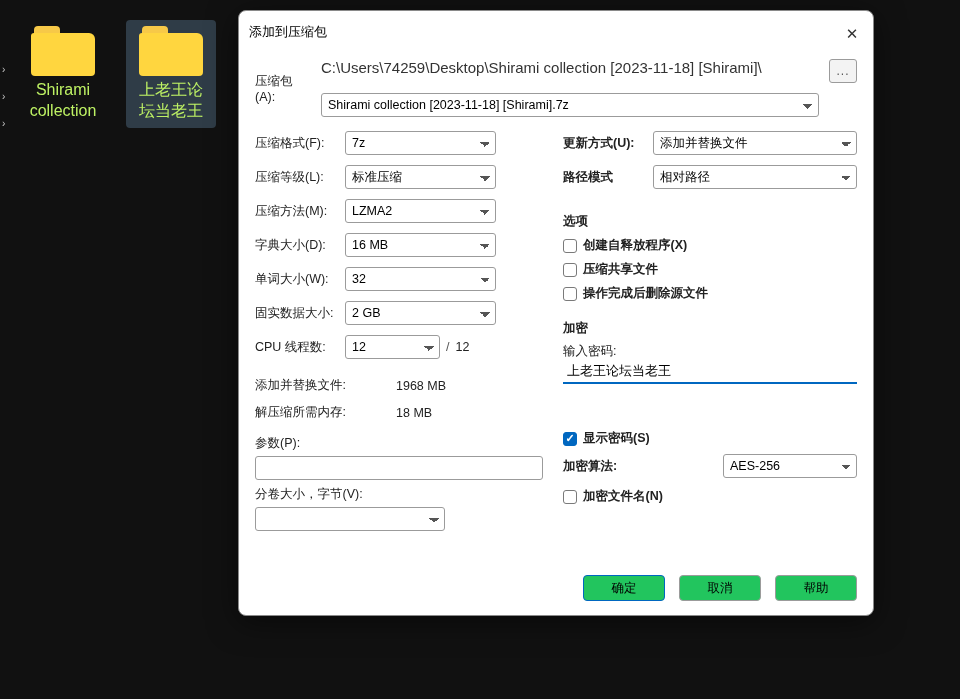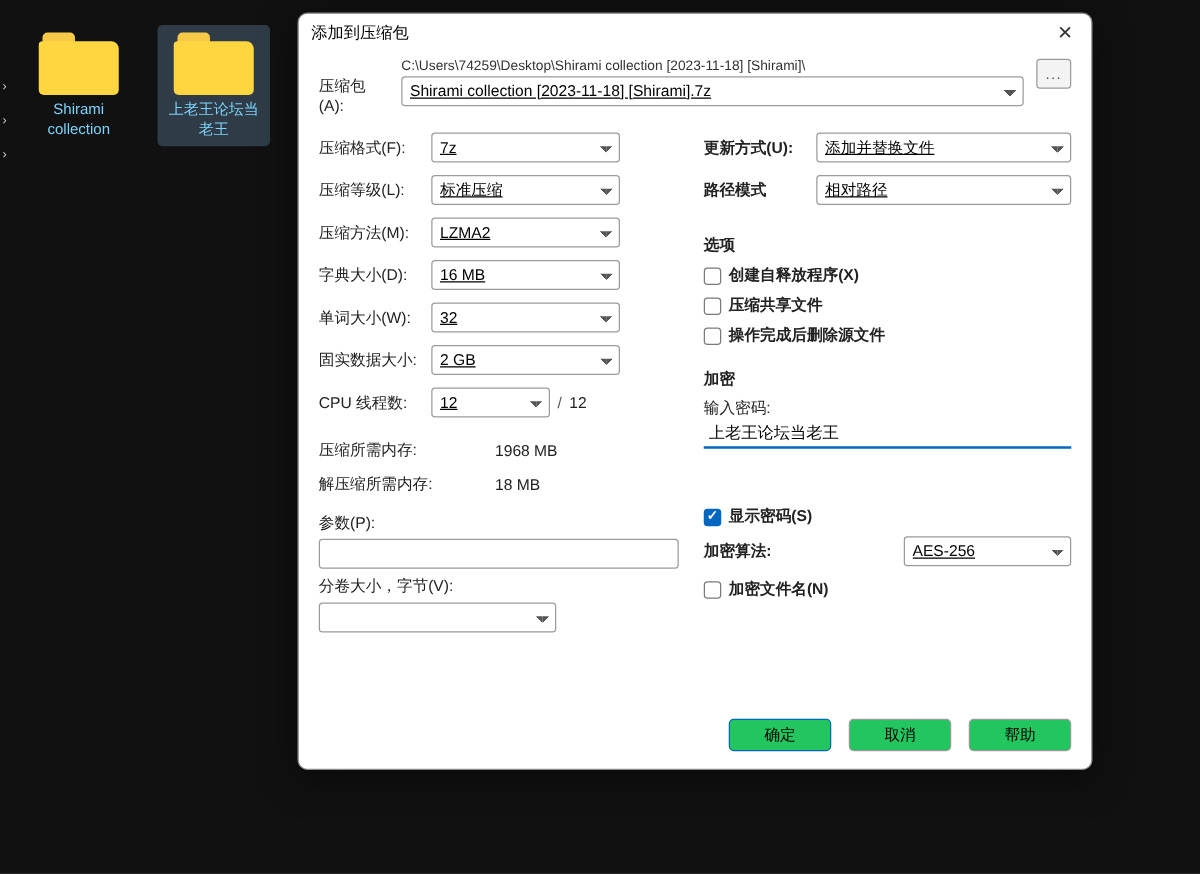--- a/index.html
+++ b/index.html
@@ -6,49 +6,49 @@
   body { margin:0; width:960px; height:699px; background:#111; overflow:hidden; position:relative; }
 
   
   .desktop { position:absolute; inset:0; background:#111; }
   .folders { display:flex; gap:18px; padding:20px 18px; }
   .folder-item { width:90px; display:flex; flex-direction:column; align-items:center; gap:4px; padding:6px; border-radius:4px; cursor:pointer; }
   .folder-item.selected { background:#2f3c47; }
   .folder-icon { width:64px; height:50px; position:relative; }
   .folder-icon .tab { position:absolute; left:3px; top:0; width:26px; height:10px; background:#f7c948; border-radius:4px 4px 0 0; }
   .folder-icon .body { position:absolute; left:0; top:7px; width:64px; height:43px; background:#ffd63f; border-radius:3px 6px 4px 4px; }
-  .folder-label { color:#7dd3fc; font-size:12px; text-align:center; line-height:1.3; word-break:break-word; }
+  .folder-label { color:#bef264; font-size:16px; text-align:center; line-height:1.3; word-break:break-word; }
 
   .left-rail { position:absolute; left:0; top:0; width:8px; height:100%; display:flex; flex-direction:column; gap:16px; padding-top:64px; }
   .left-rail span { color:#c8c8c8; font-size:10px; padding-left:2px; }
 
   
   .dialog { position:absolute; left:238px; top:10px; width:636px; height:606px;
             background:#fff; border:1px solid #8a8a8a; border-radius:8px; box-shadow:0 6px 30px rgba(0,0,0,.5); display:flex; flex-direction:column; }
-  .titlebar { height:30px; display:flex; align-items:center; justify-content:space-between; padding:0 10px; font-size:13px; }
+  .titlebar { height:30px; display:flex; justify-content:space-between; padding:0 10px; font-size:13px;margin-top:12px; }
   .close-btn { width:22px; height:22px; display:flex; align-items:center; justify-content:center; border-radius:4px; cursor:pointer; font-size:15px; color:#333; }
 
   .content { flex:1; padding:6px 16px 0 16px; font-size:12.5px; color:#222; overflow:hidden; }
 
   .row { display:flex; align-items:center; margin-bottom:10px; }
   .lbl { flex:0 0 90px; }
   .rlbl { flex:0 0 90px;font-weight:bold; }
   .value-r { text-align:left; flex:1; padding-right:6px; }
 
   .select, .input { height:24px; border:1px solid #9b9b9b; border-radius:3px; background:#fff; padding:0 6px; font-size:12.5px; }
   .select { appearance:none; background-image:linear-gradient(45deg, transparent 50%, #555 50%), linear-gradient(135deg, #555 50%, transparent 50%);
-            background-position:right 10px top 10px, right 5px top 10px; background-size:5px 5px,5px 5px; background-repeat:no-repeat; padding-right:22px;text-decoration:underline; }
+            background-position:right 10px top 10px, right 5px top 10px; background-size:5px 5px,5px 5px; background-repeat:no-repeat; padding-right:22px; }
   .wide { width:100%; }
   .mid { width:151px; }
   .small { width:95px; }
 
   .archive-row { display:flex; align-items:flex-start; gap:10px; margin-bottom:14px; }
   .archive-left { flex:0 0 56px; padding-top:14px; }
   .archive-mid { flex:1; }
-  .path-text { font-size:11px; color:#333; margin-bottom:2px; word-break:break-all; }
+  .path-text { font-size:15px; color:#333; margin-bottom:17px; word-break:break-all; }
   .browse-btn { width:28px; height:24px; border:1px solid #9b9b9b; border-radius:3px; background:#f3f3f3; display:flex; align-items:center; justify-content:center; cursor:pointer; font-size:12px; letter-spacing:1px; color:#555; }
 
   .two-cols { display:flex; gap:20px; }
   .colL { flex:0 0 288px; }
   .colR { flex:1; }
 
   .check-row { display:flex; align-items:center; gap:6px; margin:7px 0;font-weight:bold; }
   .chk { width:14px; height:14px; border:1px solid #7a7a7a; border-radius:3px; background:#fff; display:inline-flex; align-items:center; justify-content:center; cursor:pointer; }
   .chk.checked { background:#0067c0; border-color:#0067c0; color:#fff; font-size:11px; line-height:1; }
 
@@ -136,21 +136,21 @@
           <select class="select mid"><option>2 GB</option></select>
         </div>
         <div class="row">
           <span class="lbl">CPU 线程数:</span>
           <select class="select small"><option>12</option></select>
           <span class="slash12">/</span>
           <span>12</span>
         </div>
 
         <div class="row" style="margin-top:18px;">
-          <span class="lbl" style="flex:1">压缩所需内存:</span>
+          <span class="lbl" style="flex:1">添加并替换文件:</span>
           <span class="value-r">1968 MB</span>
         </div>
         <div class="row">
           <span class="lbl" style="flex:1">解压缩所需内存:</span>
           <span class="value-r">18 MB</span>
         </div>
 
         <div style="margin-top:14px;">
           <div>参数(P):</div>
           <input class="input" style="width: 100%; margin-top: 4px;" value="">

